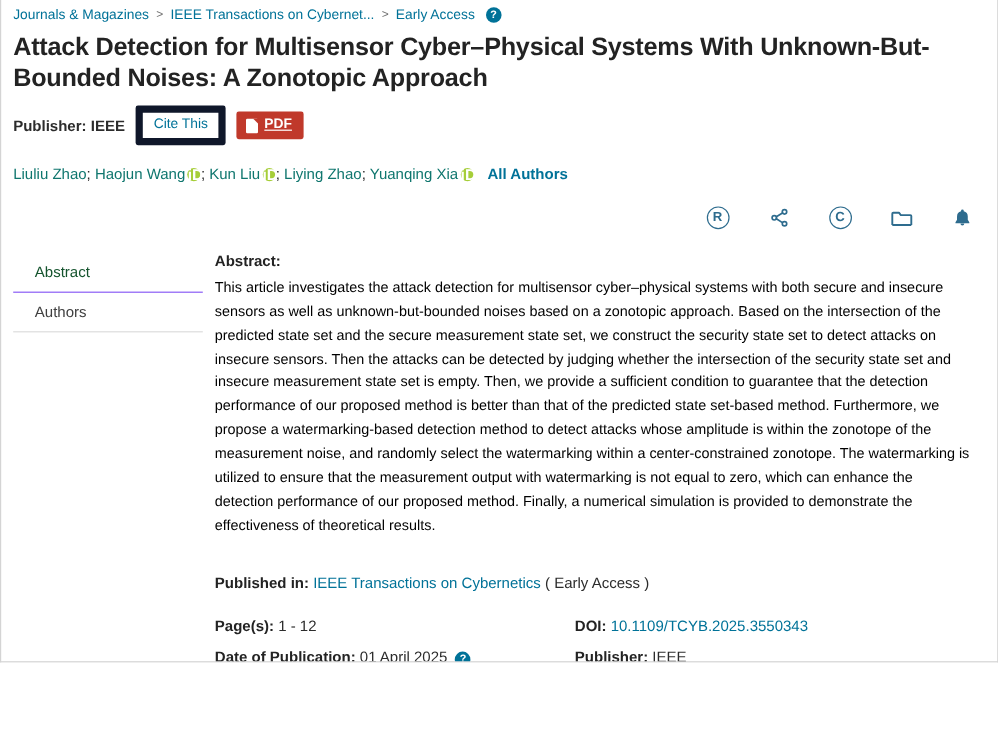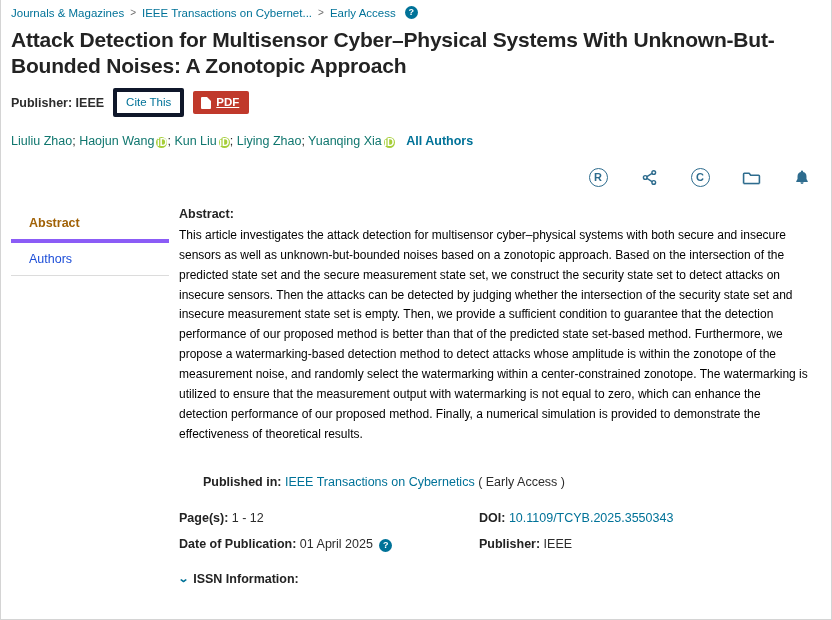--- a/index.html
+++ b/index.html
@@ -6,21 +6,21 @@
   html, body {
     margin: 0; padding: 0;
     width: 832px; height: 620px;
     background: #ffffff;
     font-family: "Liberation Sans", sans-serif;
     color: #2c2c2c;
     overflow: hidden;
   }
   .page {
     position: relative;
-    width: 832px; height: 620px;
+    width: 832px; height: 552px;
     background: #fff;
     border: 1px solid #d4d4d4;
     border-top: none;
     overflow: hidden;
   }
   
   .breadcrumb {
     display: flex;
     align-items: center;
     gap: 6px;
@@ -68,21 +68,21 @@
   .pub-label {
     font-size: 12.5px;
     font-weight: bold;
     color: #2c2c2c;
   }
   .pub-label .pub-name { font-weight: bold; }
   .btn-cite {
     font-size: 11.5px;
     color: #007298;
     background: #fff;
-    border: 4px solid #0f172a;
+    border: 6px solid #0f172a;
     border-radius: 2px;
     padding: 4px 9px;
     cursor: pointer;
     line-height: 1.1;
   }
   .btn-pdf {
     display: inline-flex;
     align-items: center;
     gap: 5px;
     font-size: 11.5px;
@@ -121,21 +121,21 @@
   .authors a {
     color: #0f766e;
     text-decoration: none;
   }
   .orcid {
     display: inline-block;
     width: 11px; height: 11px;
     border-radius: 50%;
     background: #a6ce39;
     color: #fff;
-    font-size: 10px;
+    font-size: 13px;
     font-weight: bold;
     text-align: center;
     line-height: 11px;
     vertical-align: -1px;
     margin-left: 2px;
   }
   .sep-semi { color: #2c2c2c; }
   .all-authors {
     font-weight: bold;
     color: #007298;
@@ -170,29 +170,29 @@
     display: flex;
     padding: 18px 0 0 0;
   }
   .side-nav {
     width: 168px;
     flex: none;
     padding-left: 10px;
   }
   .side-item {
     font-size: 12.5px;
-    color: #1d4ed8;
+    color: #404040;
     padding: 9px 8px 9px 18px;
     border-bottom: 1px solid #dcdcdc;
     cursor: pointer;
   }
   .side-item.active {
-    color: #a16207;
-    font-weight: bold;
-    border-bottom: 4px solid #8b5cf6;
+    color: #14532d;
+    font-weight: normal;
+    border-bottom: 1px solid #8b5cf6;
   }
   .main-col {
     flex: 1;
     padding: 0 20px 0 10px;
     min-width: 0;
   }
   .abs-label {
     font-size: 12.5px;
     font-weight: bold;
     color: #232323;
@@ -202,21 +202,21 @@
     font-size: 12px;
     line-height: 1.66;
     color: #000000;
     text-align: left;
   }
   .pub-in {
     margin-top: 30px;
     font-size: 12.5px;
     color: #2c2c2c;
   }
-  .pub-in b { color: #232323; margin-left: 24px; }
+  .pub-in b { color: #232323; }
   .pub-in a { color: #007298; text-decoration: none; }
   .meta-grid {
     margin-top: 22px;
     display: grid;
     grid-template-columns: 300px 1fr;
     row-gap: 12px;
     font-size: 12.5px;
   }
   .meta-grid .k { font-weight: bold; color: #232323; }
   .meta-grid .v { color: #2c2c2c; }

